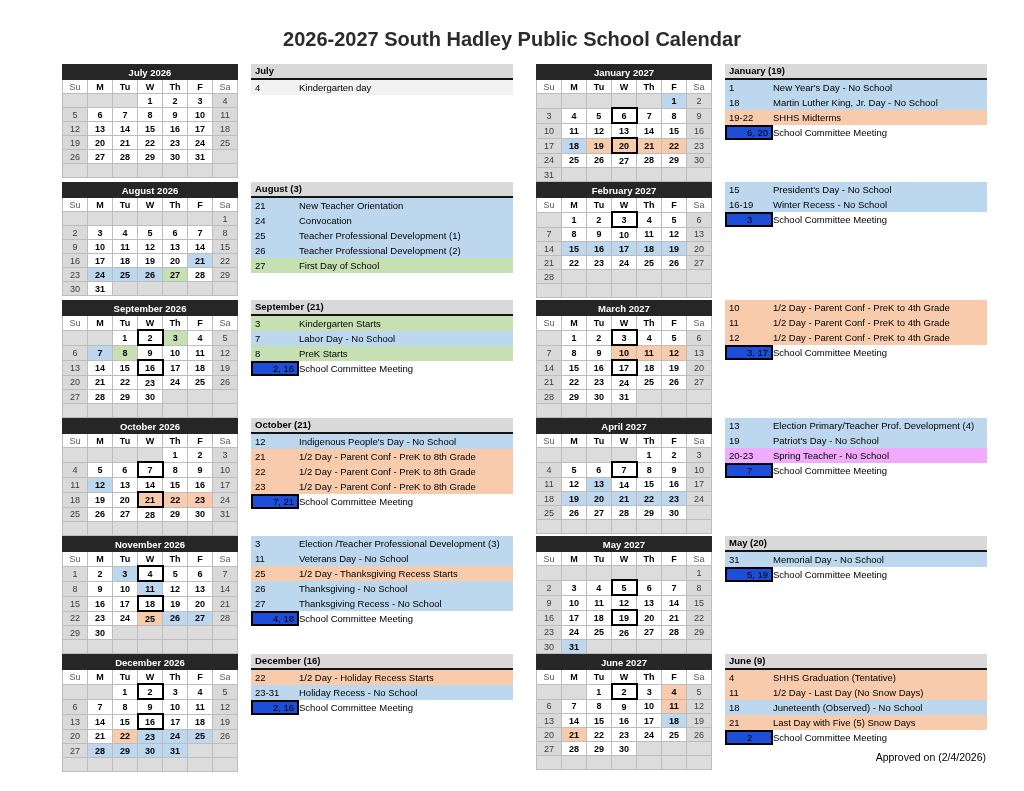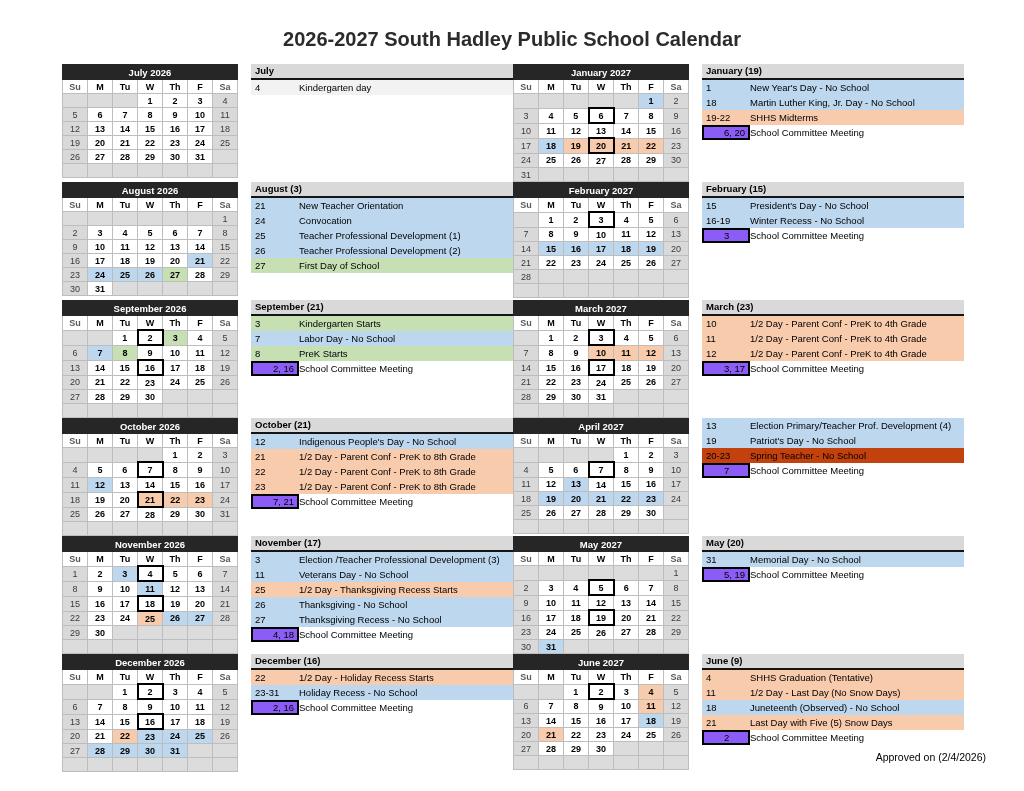--- a/index.html
+++ b/index.html
@@ -1,42 +1,42 @@
 <!DOCTYPE html>
 <html><head>
 <meta charset="utf-8">
 <style>
   html,body { margin:0; padding:0; background:#fff; }
   body { width:1024px; height:791px; font-family:"Liberation Sans", sans-serif; }
   .page { position:relative; width:1024px; height:777px; overflow:hidden; }
   .title { margin:0; padding-top:28px; text-align:center; font-size:20px; font-weight:bold; color:#2b2b2b; }
-  .content { display:flex; margin:13px 36px 0 62px; }
+  .content { display:flex; margin:13px 36px 0 62px; gap:23px; }
   .colgroup { display:flex; flex-direction:column; gap:5px; width:451px; }
   .month-row { display:flex; gap:13px; height:113px; }
 
   table.cal { width:176px; border-collapse:collapse; table-layout:fixed; }
   table.cal td { border:1px solid #bdbdbd; text-align:center; font-size:9px; height:13px; padding:0; color:#000; overflow:hidden; }
   table.cal tr.cal-header td { background:#262626; color:#fff; font-weight:bold; font-size:9.5px; height:14px; border:1px solid #262626; }
   table.cal tr.dow td { font-weight:bold; background:#fff; }
-  table.cal tr.dow td.we { color:#595959; font-weight:bold; }
+  table.cal tr.dow td.we { color:#595959; font-weight:normal; }
   table.cal td.day { background:#fff; font-weight:bold; }
   table.cal td.we-day { background:#d9d9d9; font-weight:normal; color:#3a3a3a; }
   table.cal td.empty { background:#dcdcdc; }
   table.cal td.boxed { border:2px solid #000; }
   table.cal td.bg-blue { background:#bdd7ee; }
   table.cal td.bg-orange { background:#f8cbad; }
   table.cal td.bg-green { background:#c6e0b4; }
 
   .events { flex:1; display:flex; flex-direction:column; }
   .ev-header { background:#d9d9d9; border-bottom:2px solid #141414; font-weight:bold; font-size:9.5px; height:14px; line-height:14px; padding-left:4px; color:#000; }
   .ev-row { display:flex; align-items:stretch; height:15px; font-size:9.5px; color:#000; }
   .ev-date { flex:0 0 48px; padding-left:4px; line-height:15px; box-sizing:border-box; }
   .ev-text { flex:1; line-height:15px; }
   .ev-row.boxed-row { background:#fff; }
-  .ev-row.boxed-row .ev-date { border:2px solid #000; background:#8b5cf6; line-height:11px;padding-left:20px; }
+  .ev-row.boxed-row .ev-date { border:2px solid #000; background:#1d4ed8; line-height:11px;padding-left:20px; }
 
   .approved { position:absolute; right:38px; bottom:14px; font-size:10.5px; font-weight:normal; color:#000; }
 </style>
 </head>
 <body>
 
 <div class="page">
   <h1 class="title">2026-2027 South Hadley Public School Calendar</h1>
   <div class="content">
     <div class="colgroup" id="col-left">
@@ -465,21 +465,20 @@
                 <td class="empty"></td>
                 <td class="empty"></td>
                 <td class="empty"></td>
                 <td class="empty"></td>
                 <td class="empty"></td>
                 <td class="empty"></td>
               </tr>
             </tbody>
           </table>
           <div class="events">
-            <div class="ev-header">November (17)</div>
             <div class="ev-row" style="background:#bdd7ee">
               <span class="ev-date">3</span>
               <span class="ev-text">Election /Teacher Professional Development (3)</span>
             </div>
             <div class="ev-row" style="background:#bdd7ee">
               <span class="ev-date">11</span>
               <span class="ev-text">Veterans Day - No School</span>
             </div>
             <div class="ev-row" style="background:#f8cbad">
               <span class="ev-date">25</span>
@@ -744,21 +743,20 @@
                 <td class="empty"></td>
                 <td class="empty"></td>
                 <td class="empty"></td>
                 <td class="empty"></td>
                 <td class="empty"></td>
                 <td class="empty"></td>
               </tr>
             </tbody>
           </table>
           <div class="events">
-            <div class="ev-header">February (15)</div>
             <div class="ev-row" style="background:#bdd7ee">
               <span class="ev-date">15</span>
               <span class="ev-text">President's Day - No School</span>
             </div>
             <div class="ev-row" style="background:#bdd7ee">
               <span class="ev-date">16-19</span>
               <span class="ev-text">Winter Recess - No School</span>
             </div>
             <div class="ev-row boxed-row" style="background:#ffffff">
               <span class="ev-date boxed">3</span>
@@ -831,21 +829,20 @@
                 <td class="empty"></td>
                 <td class="empty"></td>
                 <td class="empty"></td>
                 <td class="empty"></td>
                 <td class="empty"></td>
                 <td class="empty"></td>
               </tr>
             </tbody>
           </table>
           <div class="events">
-            <div class="ev-header">March (23)</div>
             <div class="ev-row" style="background:#f8cbad">
               <span class="ev-date">10</span>
               <span class="ev-text">1/2 Day - Parent Conf - PreK to 4th Grade</span>
             </div>
             <div class="ev-row" style="background:#f8cbad">
               <span class="ev-date">11</span>
               <span class="ev-text">1/2 Day - Parent Conf - PreK to 4th Grade</span>
             </div>
             <div class="ev-row" style="background:#f8cbad">
               <span class="ev-date">12</span>
@@ -930,21 +927,21 @@
           </table>
           <div class="events">
             <div class="ev-row" style="background:#bdd7ee">
               <span class="ev-date">13</span>
               <span class="ev-text">Election Primary/Teacher Prof. Development (4)</span>
             </div>
             <div class="ev-row" style="background:#bdd7ee">
               <span class="ev-date">19</span>
               <span class="ev-text">Patriot's Day - No School</span>
             </div>
-            <div class="ev-row" style="background:#c2410c">
+            <div class="ev-row" style="background:#f0abfc">
               <span class="ev-date">20-23</span>
               <span class="ev-text">Spring Teacher - No School</span>
             </div>
             <div class="ev-row boxed-row" style="background:#ffffff">
               <span class="ev-date boxed">7</span>
               <span class="ev-text">School Committee Meeting</span>
             </div>
           </div>
         </div>
         <div class="month-row">

